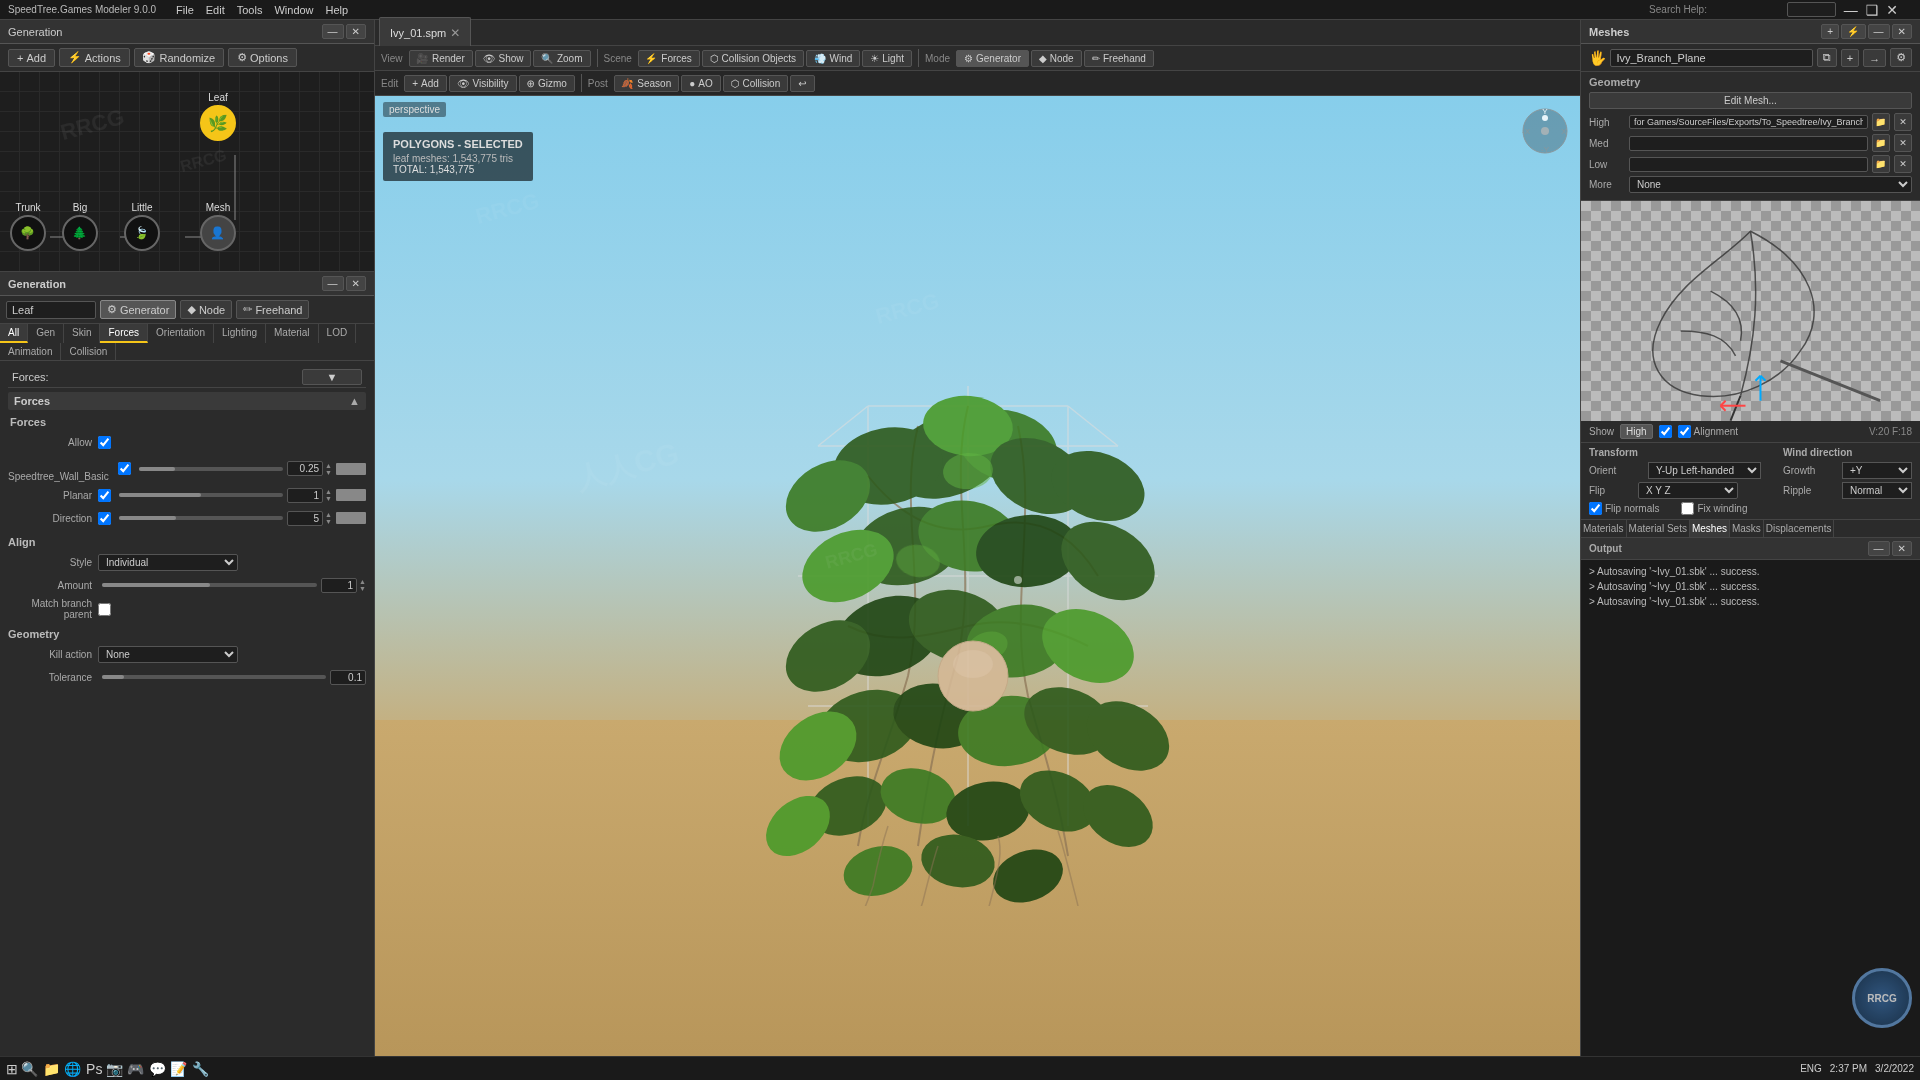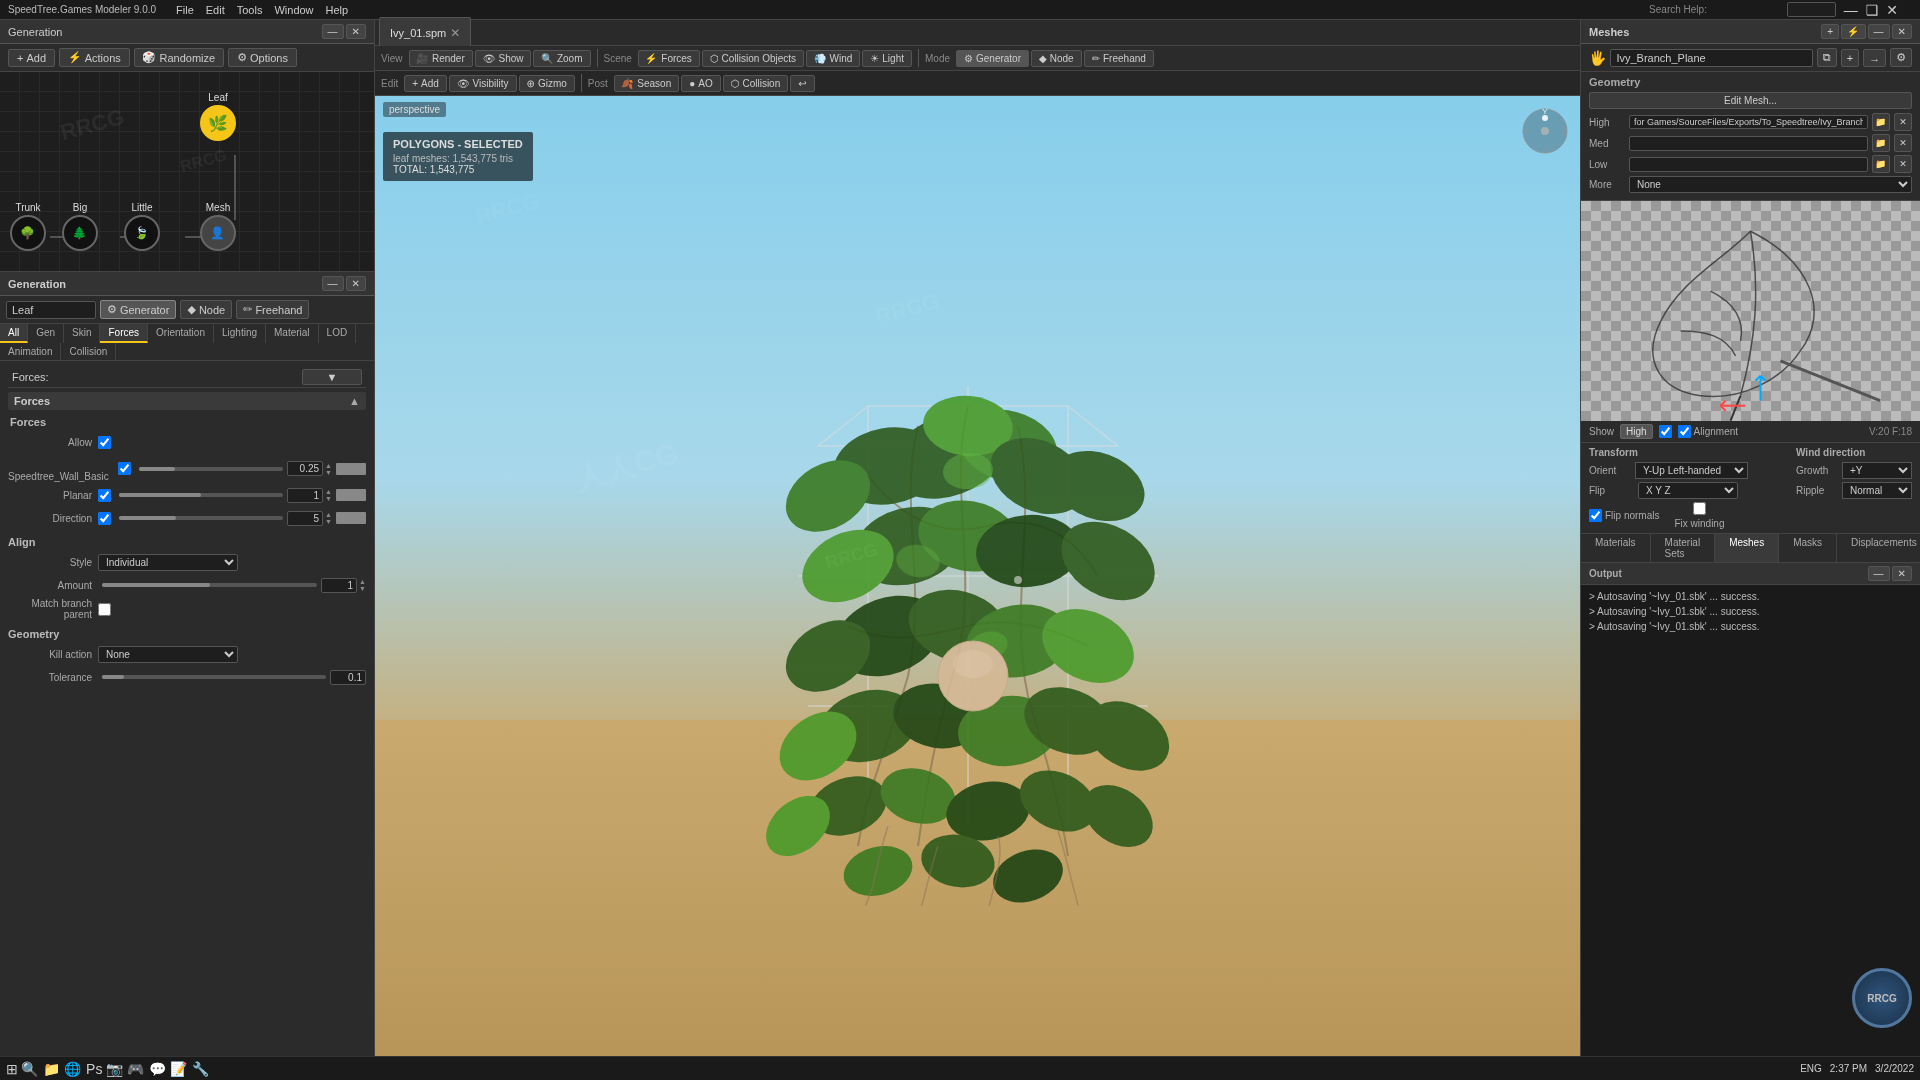--- a/index.html
+++ b/index.html
@@ -553,20 +553,21 @@
     }
     .transform-label { font-size: 10px; color: #aaa; width: 42px; }
     .transform-select {
       flex: 1;
       background: #1e1e1e;
       border: 1px solid #555;
       color: #ccc;
       font-size: 10px;
       padding: 1px 3px;
       border-radius: 0;
+      margin-left: 13px;
     }
     .flip-row {
       display: flex;
       align-items: center;
       gap: 7px;
       margin-top: 3px;
     }
     .flip-label { font-size: 10px; color: #aaa; width: 42px; }
     .flip-select {
       background: #1e1e1e;
@@ -586,21 +587,21 @@
     .flip-check { font-size: 10px; color: #aaa; display: flex; align-items: center; gap: 3px; }
     .wind-title { font-size: 10px; color: #aaa; margin-bottom: 4px; font-weight: bold; }
 
     
     .bottom-tabs {
       display: flex;
       background: #2b2b2b;
       border-bottom: 1px solid #444;
     }
     .bottom-tab {
-      padding: 3px 14px;
+      padding: 3px 2px;
       font-size: 10px;
       color: #aaa;
       cursor: pointer;
       border-right: 1px solid #444;
     }
     .bottom-tab.active { color: #fff; background: #3a3a3a; }
 
     
     .output-section {
       flex: 1;
@@ -1233,21 +1234,21 @@
                 <option>X Y</option>
                 <option>X Z</option>
                 <option>Y Z</option>
               </select>
             </div>
             <div class="flip-normals-row">
               <label class="flip-check">
                 <input type="checkbox" checked="" style="">
                 <span>Flip normals</span>
               </label>
-              <label class="flip-check" style="margin-left:9px;flex-direction:column;">
+              <label class="flip-check" style="margin-left:16px;">
                 <input type="checkbox" style="">
                 <span>Fix winding</span>
               </label>
             </div>
           </div>
 
           <div>
             <div class="wind-title">Wind direction</div>
             <div class="transform-row" style="margin-bottom:3px;">
               <span class="transform-label">Growth</span>

